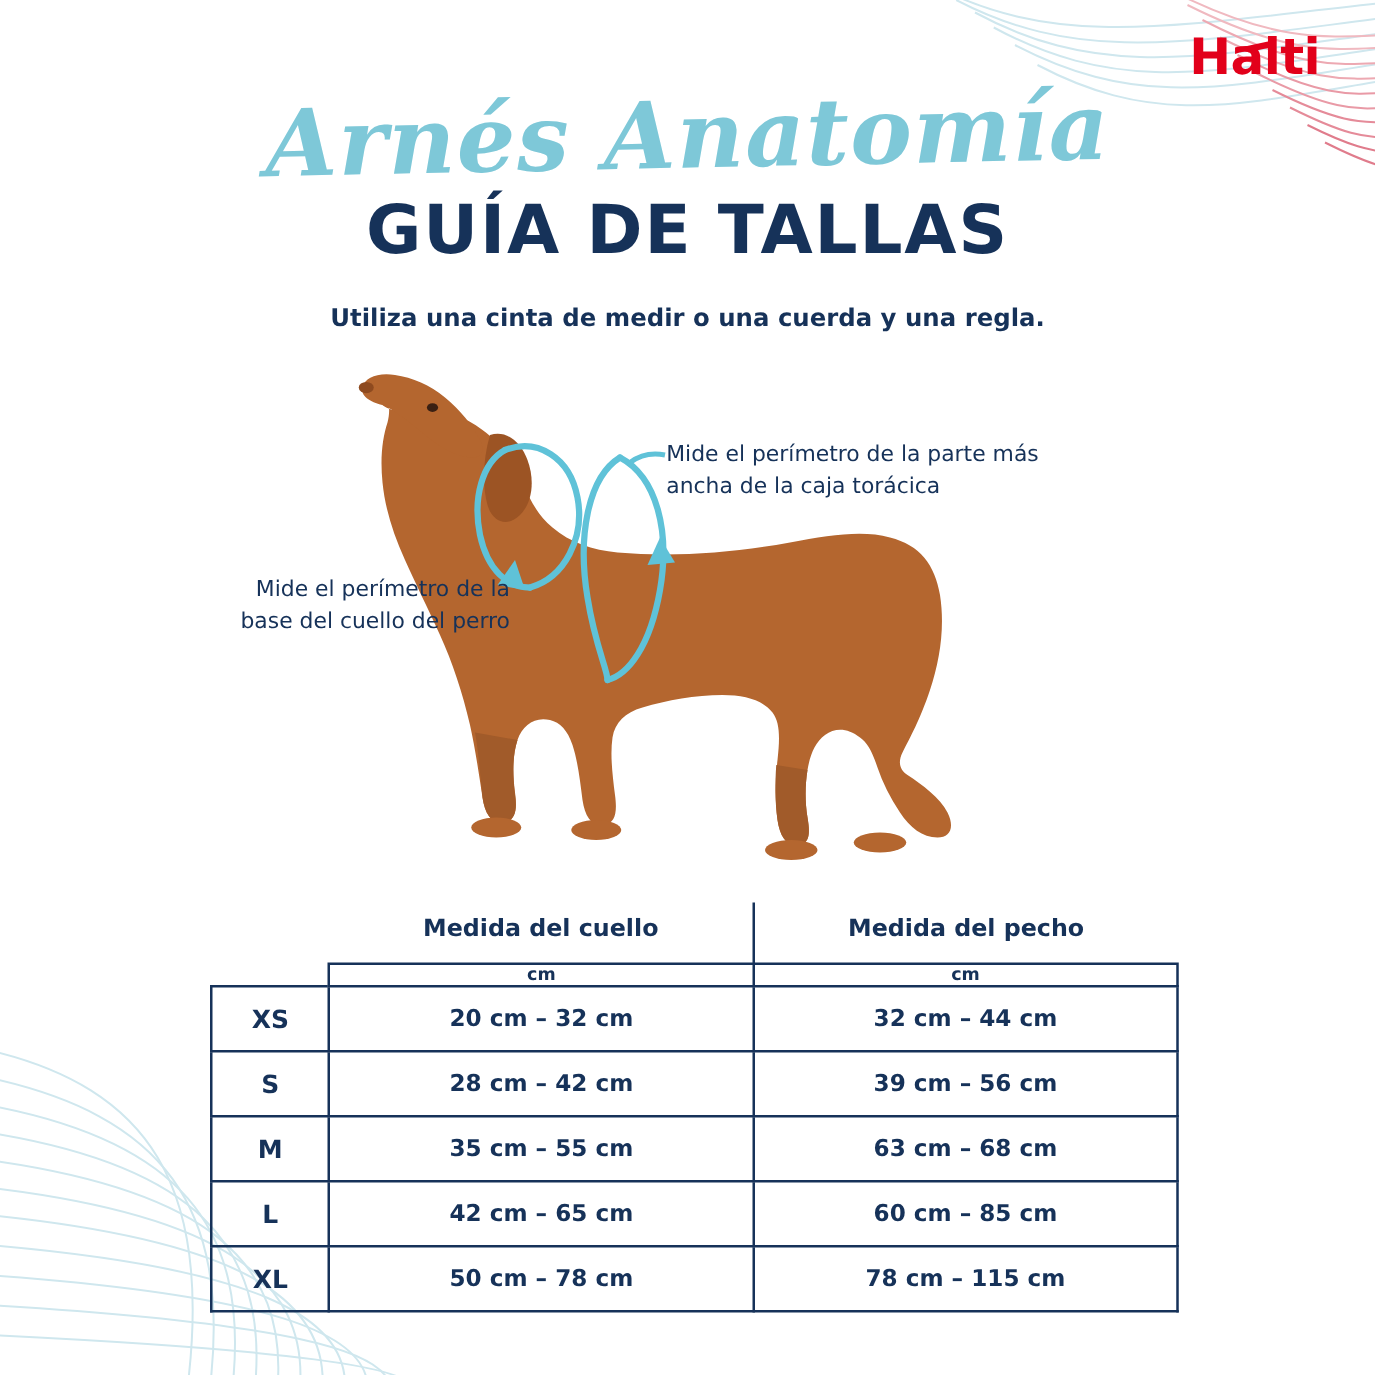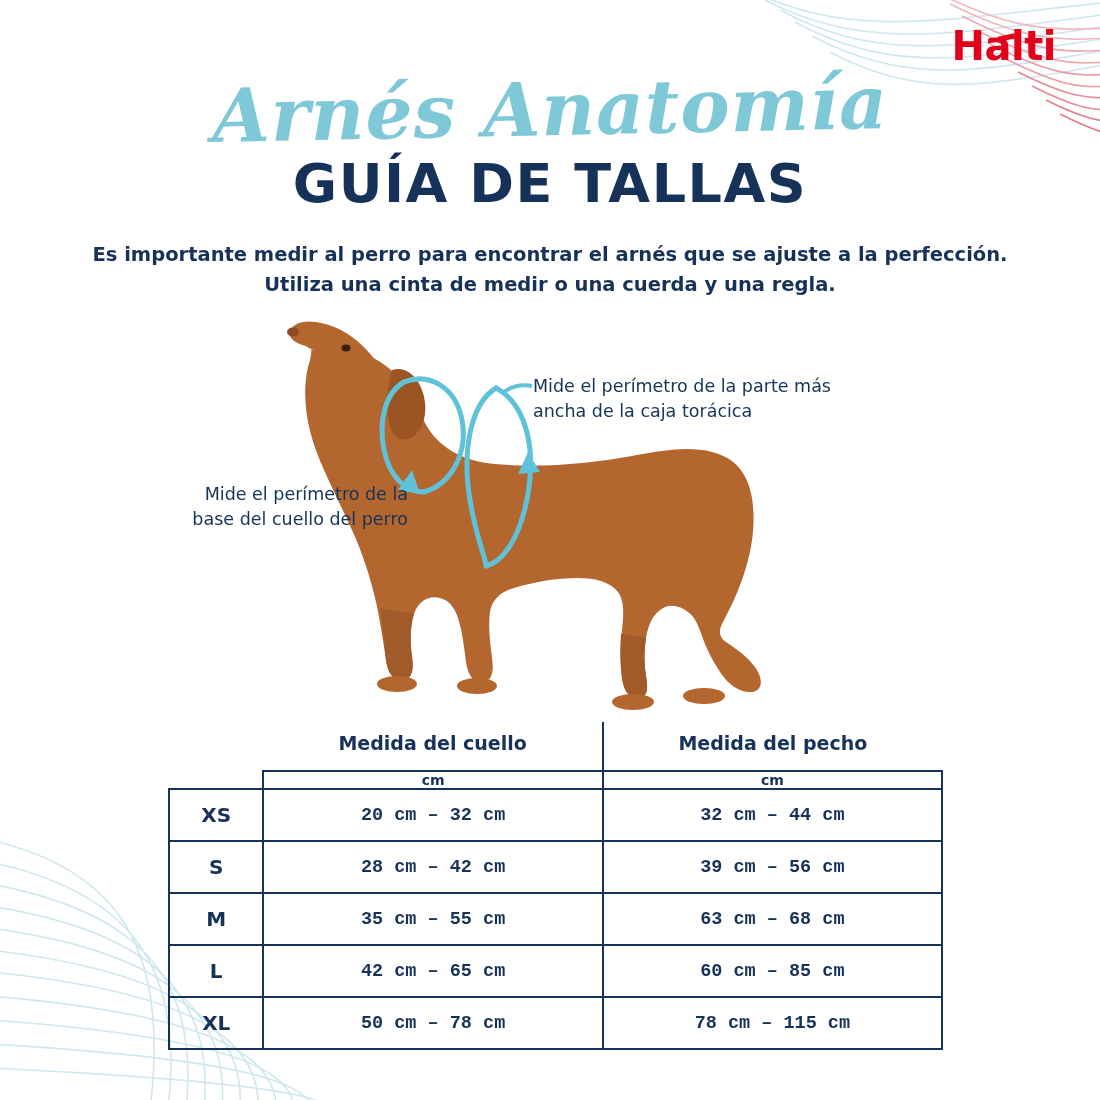--- a/index.html
+++ b/index.html
@@ -87,21 +87,21 @@
     font-family: "DejaVu Sans", sans-serif;
     font-weight: bold;
     font-size: 19.5px;
     line-height: 30px;
     color: #163259;
   }
 
   
   .illus {
     position: absolute;
-    top: 312px;
+    top: 290px;
     left: 0;
     width: 1100px;
     height: 420px;
   }
   .callout {
     position: absolute;
     font-family: "DejaVu Sans", sans-serif;
     font-size: 17.5px;
     line-height: 25px;
     color: #163259;
@@ -158,21 +158,20 @@
     font-size: 20px;
     font-weight: bold;
     width: 62px;
     padding: 13px 16px;
   }
   .val-cell {
     font-size: 18.5px;
     font-weight: bold;
     padding: 13px 0;
     width: 350px;
-    font-family: Liberation Mono, monospace;
   }
   .corner {
     border: none !important;
     width: 62px;
   }
 </style>
 </head>
 <body>
 
 <svg class="deco deco-top" viewBox="0 0 680 170">
@@ -213,21 +212,20 @@
 </svg>
 
 <div class="brand">
   <span>Halti</span>
   <span class="tbar"></span>
 </div>
 
 <div class="title-script">Arnés Anatomía</div>
 <div class="title-main">GUÍA DE TALLAS</div>
 <div class="subtitle">
-  <div>Es importante medir al perro para encontrar el arnés que se ajuste a la perfección.</div>
   <div>Utiliza una cinta de medir o una cuerda y una regla.</div>
 </div>
 
 <div class="illus">
 
   <svg width="1100" height="420" viewBox="0 0 1100 420">
 
     <g>
       <path fill="#b4662f" d="
         M318,22

